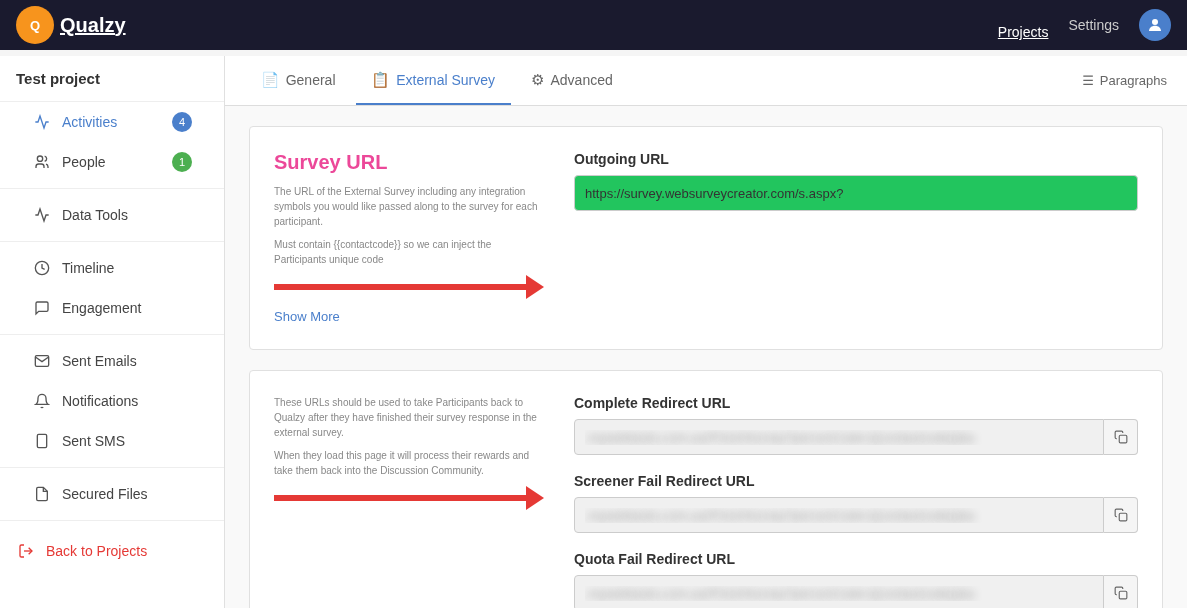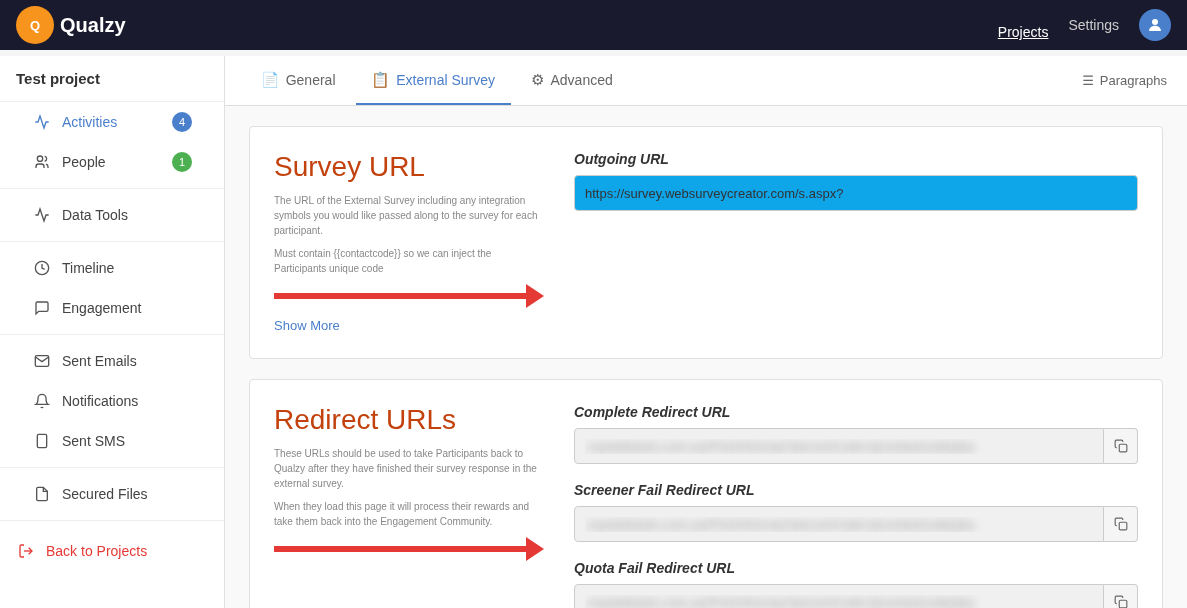--- a/index.html
+++ b/index.html
@@ -20,21 +20,21 @@
       margin-right: auto;
     }
     .logo-circle {
       width: 38px; height: 38px;
       background: #f7941d;
       border-radius: 50%;
       display: flex; align-items: center; justify-content: center;
       color: white; font-weight: 900; font-size: 13px;
     }
     .logo-text {
-      color: white; font-size: 20px; font-weight: 700; margin-left: 6px;
+      color: white; font-size: 20px; font-weight: 700; margin-left: 6px; text-decoration: underline;
     }
     .nav-links { display: flex; align-items: center; gap: 20px; }
     .nav-link { color: #ccc; text-decoration: none; font-size: 14px; }
     .nav-link.active { color: white; text-decoration: underline; margin-top: 14px; }
     .nav-avatar {
       width: 32px; height: 32px;
       background: #4a7fcb;
       border-radius: 50%;
       display: flex; align-items: center; justify-content: center;
     }
@@ -166,23 +166,23 @@
     }
     .section-left {
       width: 300px;
       flex-shrink: 0;
       padding-right: 30px;
     }
     .section-right {
       flex: 1;
     }
     .section-title {
-      font-size: 28px;
-      font-weight: 400;
-      color: #c2410c;
+      font-size: 20px;
+      font-weight: 700;
+      color: #ec4899;
       margin-bottom: 10px;
     }
     .section-desc {
       font-size: 10px;
       color: #888;
       line-height: 1.5;
       margin-bottom: 8px;
     }
     .show-more {
       color: #4a7fcb;
@@ -190,35 +190,34 @@
       cursor: pointer;
       text-decoration: none;
     }
 
     
     .field-label {
       font-size: 14px;
       font-weight: 600;
       color: #333;
       margin-bottom: 8px;
-      font-style: italic;
     }
     .url-field {
       display: flex;
       align-items: center;
     }
     .url-input {
       flex: 1;
       height: 36px;
       border: 1px solid #ccc;
       border-radius: 4px;
       padding: 0 10px;
       font-size: 13px;
       color: #333;
-      background: #0ea5e9;
+      background: #22c55e;
     }
     .copy-btn {
       width: 34px; height: 36px;
       border: 1px solid #ccc;
       border-left: none;
       border-radius: 0 4px 4px 0;
       background: #f5f5f5;
       cursor: pointer;
       display: flex; align-items: center; justify-content: center;
       color: #666;
@@ -426,23 +425,22 @@
                 <input class="url-input" type="text" value="https://survey.websurveycreator.com/s.aspx?" style="">
               </div>
             </div>
           </div>
         </div>
       </div>
 
       <div class="section">
         <div class="section-inner">
           <div class="section-left">
-            <div class="section-title">Redirect URLs</div>
             <div class="section-desc">These URLs should be used to take Participants back to Qualzy after they have finished their survey response in the external survey.</div>
-            <div class="section-desc">When they load this page it will process their rewards and take them back into the Engagement Community.</div>
+            <div class="section-desc">When they load this page it will process their rewards and take them back into the Discussion Community.</div>
 
             <div class="arrow-container">
               <div class="arrow-line"></div>
               <div class="arrow-head"></div>
             </div>
 
           </div>
           <div class="section-right">
 
             <div class="field-group">

